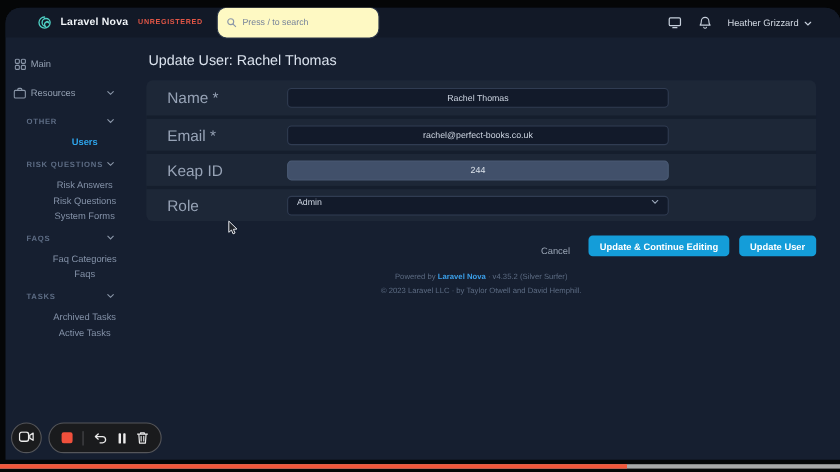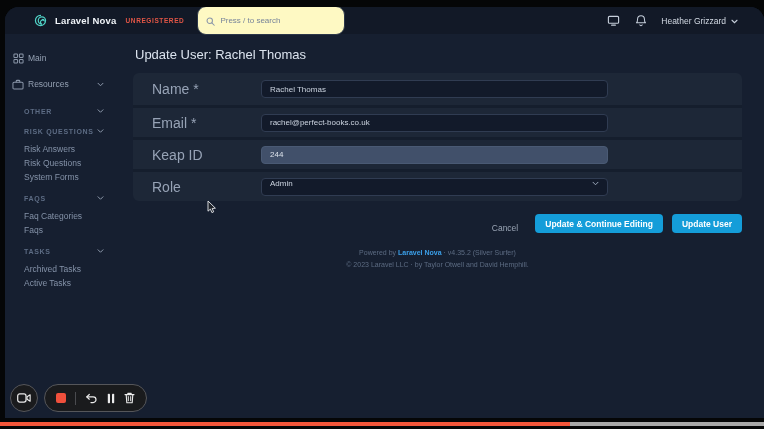--- a/index.html
+++ b/index.html
@@ -19,40 +19,40 @@
   .badge { margin-left:9px; font-size:6.5px; font-weight:bold; color:#e25646; letter-spacing:.6px; white-space:nowrap; }
   .search { margin-left:13px; width:148px; height:29px; border-radius:9px; background:#fef9c3;
             border:1px solid #2c3749; display:flex; align-items:center; gap:5px; padding:4px 8px; }
   .search-ph { font-size:8px; color:#76839a; white-space:nowrap; }
   .tb-spacer { flex:1; }
   .tb-icon { width:13px; height:13px; margin-left:14px; display:grid; place-items:center; }
   .user { margin-left:14px; display:flex; align-items:flex-start; gap:5px; font-size:8.5px; color:#d3dae4; white-space:nowrap; }
 
   
   .app-body { display:flex; height:384px; }
-  .sidebar { width:125px; flex:0 0 auto; padding-top:11px; font-size:8.5px; position:relative; }
+  .sidebar { width:125px; flex:0 0 auto; padding-top:11px; font-size:8.5px; position:relative;text-align:center; }
   .side-item { position:relative; display:flex; align-items:center; height:26px; padding-left:7px; color:#94a0b2; }
   .side-item .lbl { margin-left:4px; }
   .side-icon { width:12px; height:12px; display:grid; place-items:center; }
   .group-header { position:relative; display:flex; align-items:center; height:12px; margin-top:8px; margin-bottom:5px;
                   padding-left:19px; font-size:7px; font-weight:bold; letter-spacing:.7px; color:#5d6c84; }
   .group-item { display:block; height:14px; line-height:14px; padding-left:19px; color:#8492a8; text-decoration:none; }
   .group-item.active { color:#2ea7ee; font-weight:bold; }
   .chev { position:absolute; right:26px; top:50%; transform:translateY(-50%); }
 
   
   .main { flex:1; padding:10px 22px 0 3px; }
   .page-title { font-size:13px; font-weight:normal; color:#dbe3ee; margin:3px 0 11px 2px; }
   .card { background:#1d2737; border-radius:6px; overflow:hidden; }
   .frow { display:flex; align-items:center; height:32px; }
   .frow + .frow { border-top:3px solid #151e2d; }
   .flabel { width:128px; flex:0 0 auto; padding-left:19px; font-size:14px; color:#97a3b6; }
   .fcontrol { flex:1; display:flex; align-items:center; }
   .tinput { width:347px; height:18px; background:#121a2a; border:1px solid #303c52; border-radius:4px;
-            color:#ccd4e0; font-size:8px; padding:0 8px; outline:none; font-family:"Liberation Sans",sans-serif; }
+            color:#ccd4e0; font-size:8px; padding:0 8px; outline:none; font-family:"Liberation Sans",sans-serif;text-align:center; }
   .tinput.ro { background:#41506a; border-color:#4a5a74; color:#dbe1ea; }
   .selectbox { width:347px; height:18px; background:#121a2a; border:1px solid #303c52; border-radius:4px;
                color:#ccd4e0; font-size:8px; padding:0 8px; display:flex; align-items:flex-start; justify-content:space-between; cursor:pointer; }
   .checkbox { width:9px; height:9px; border:1px solid #323e54; background:#121a2a; border-radius:2px; cursor:pointer; }
 
   .actions { display:flex; justify-content:flex-end; align-items:flex-end; margin-top:13px; gap:9px; }
   .cancel { font-size:8.5px; color:#9aa5b5; cursor:pointer; margin-right:8px; }
   .btn { background:#149dd9; color:#fff; font-weight:bold; font-size:8.5px; height:19px; padding:0 10px;
          border:none; border-radius:4px; display:inline-flex; align-items:center; cursor:pointer;
          font-family:"Liberation Sans",sans-serif; }
@@ -154,20 +154,21 @@
         </div>
 
         <div class="group-header">
           <span>OTHER</span>
           <span class="chev">
             <svg width="7" height="5" viewBox="0 0 8 6">
                 <path d="M1 1.5l3 3 3-3" fill="none" stroke="#8b97a9" stroke-width="1.2" stroke-linecap="round"></path>
               </svg>
           </span>
         </div>
+        <a class="group-item active">Users</a>
 
         <div class="group-header">
           <span>RISK QUESTIONS</span>
           <span class="chev">
             <svg width="7" height="5" viewBox="0 0 8 6">
                 <path d="M1 1.5l3 3 3-3" fill="none" stroke="#8b97a9" stroke-width="1.2" stroke-linecap="round"></path>
               </svg>
           </span>
         </div>
         <a class="group-item">Risk Answers</a>

